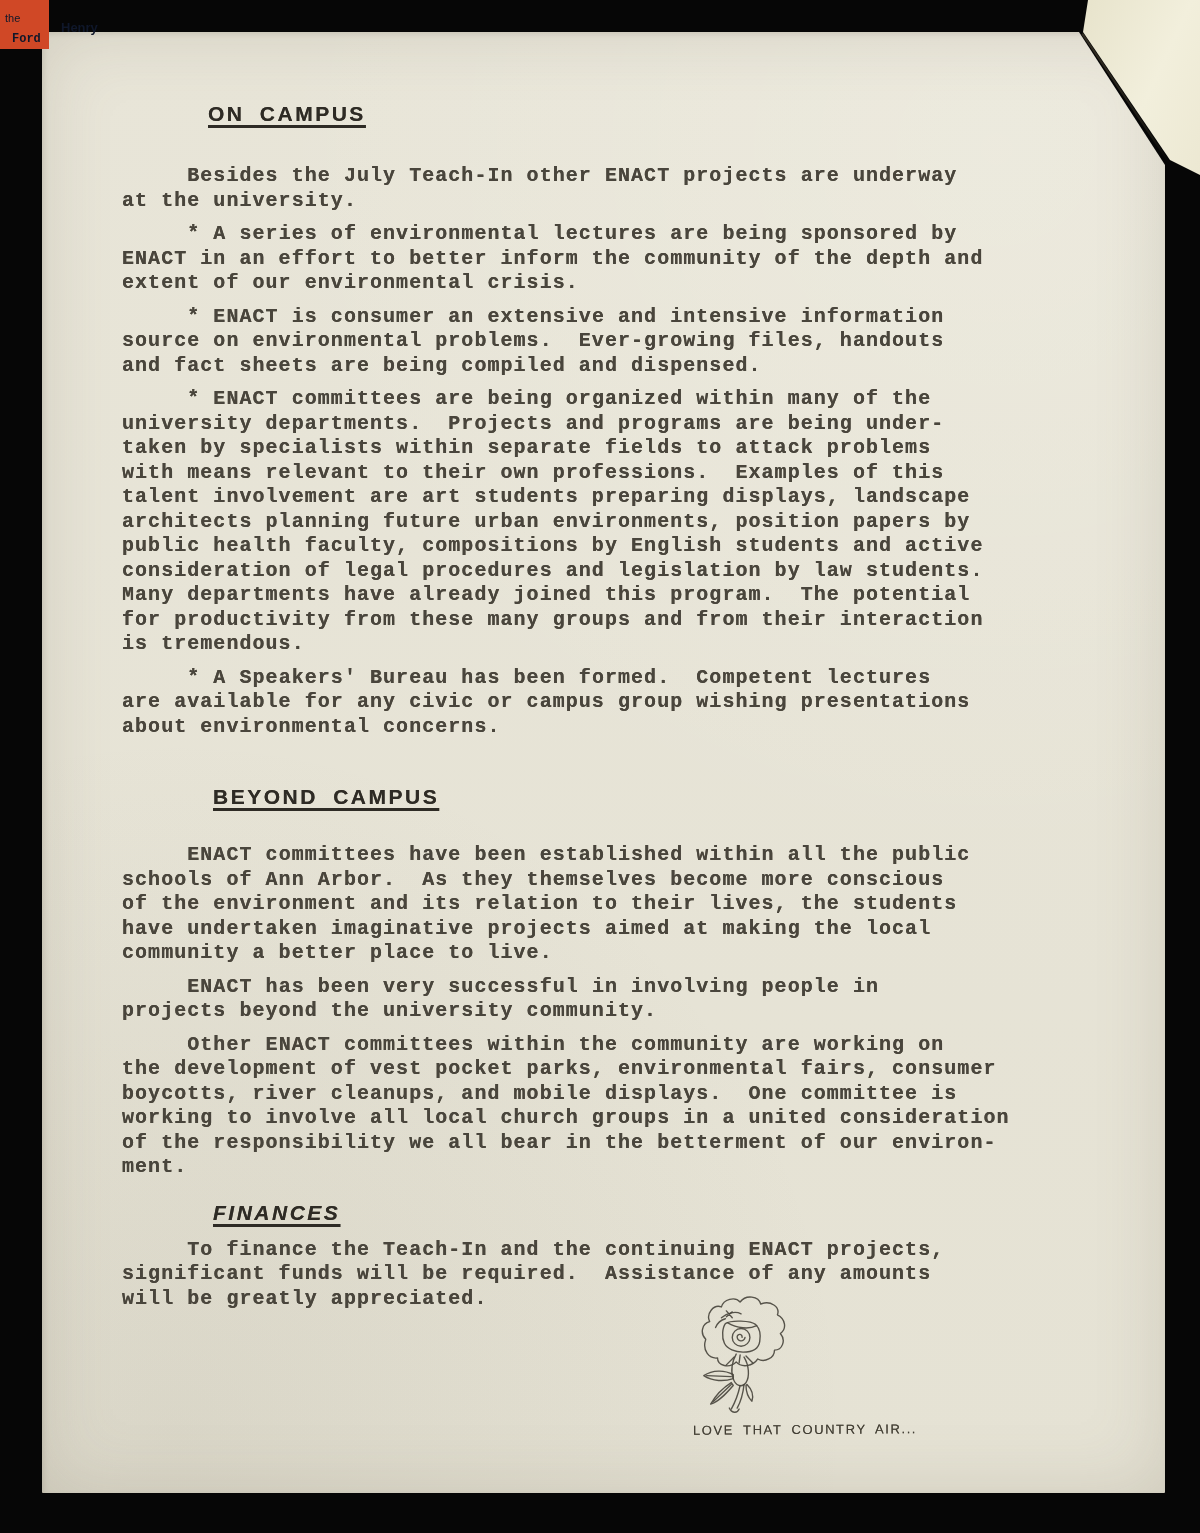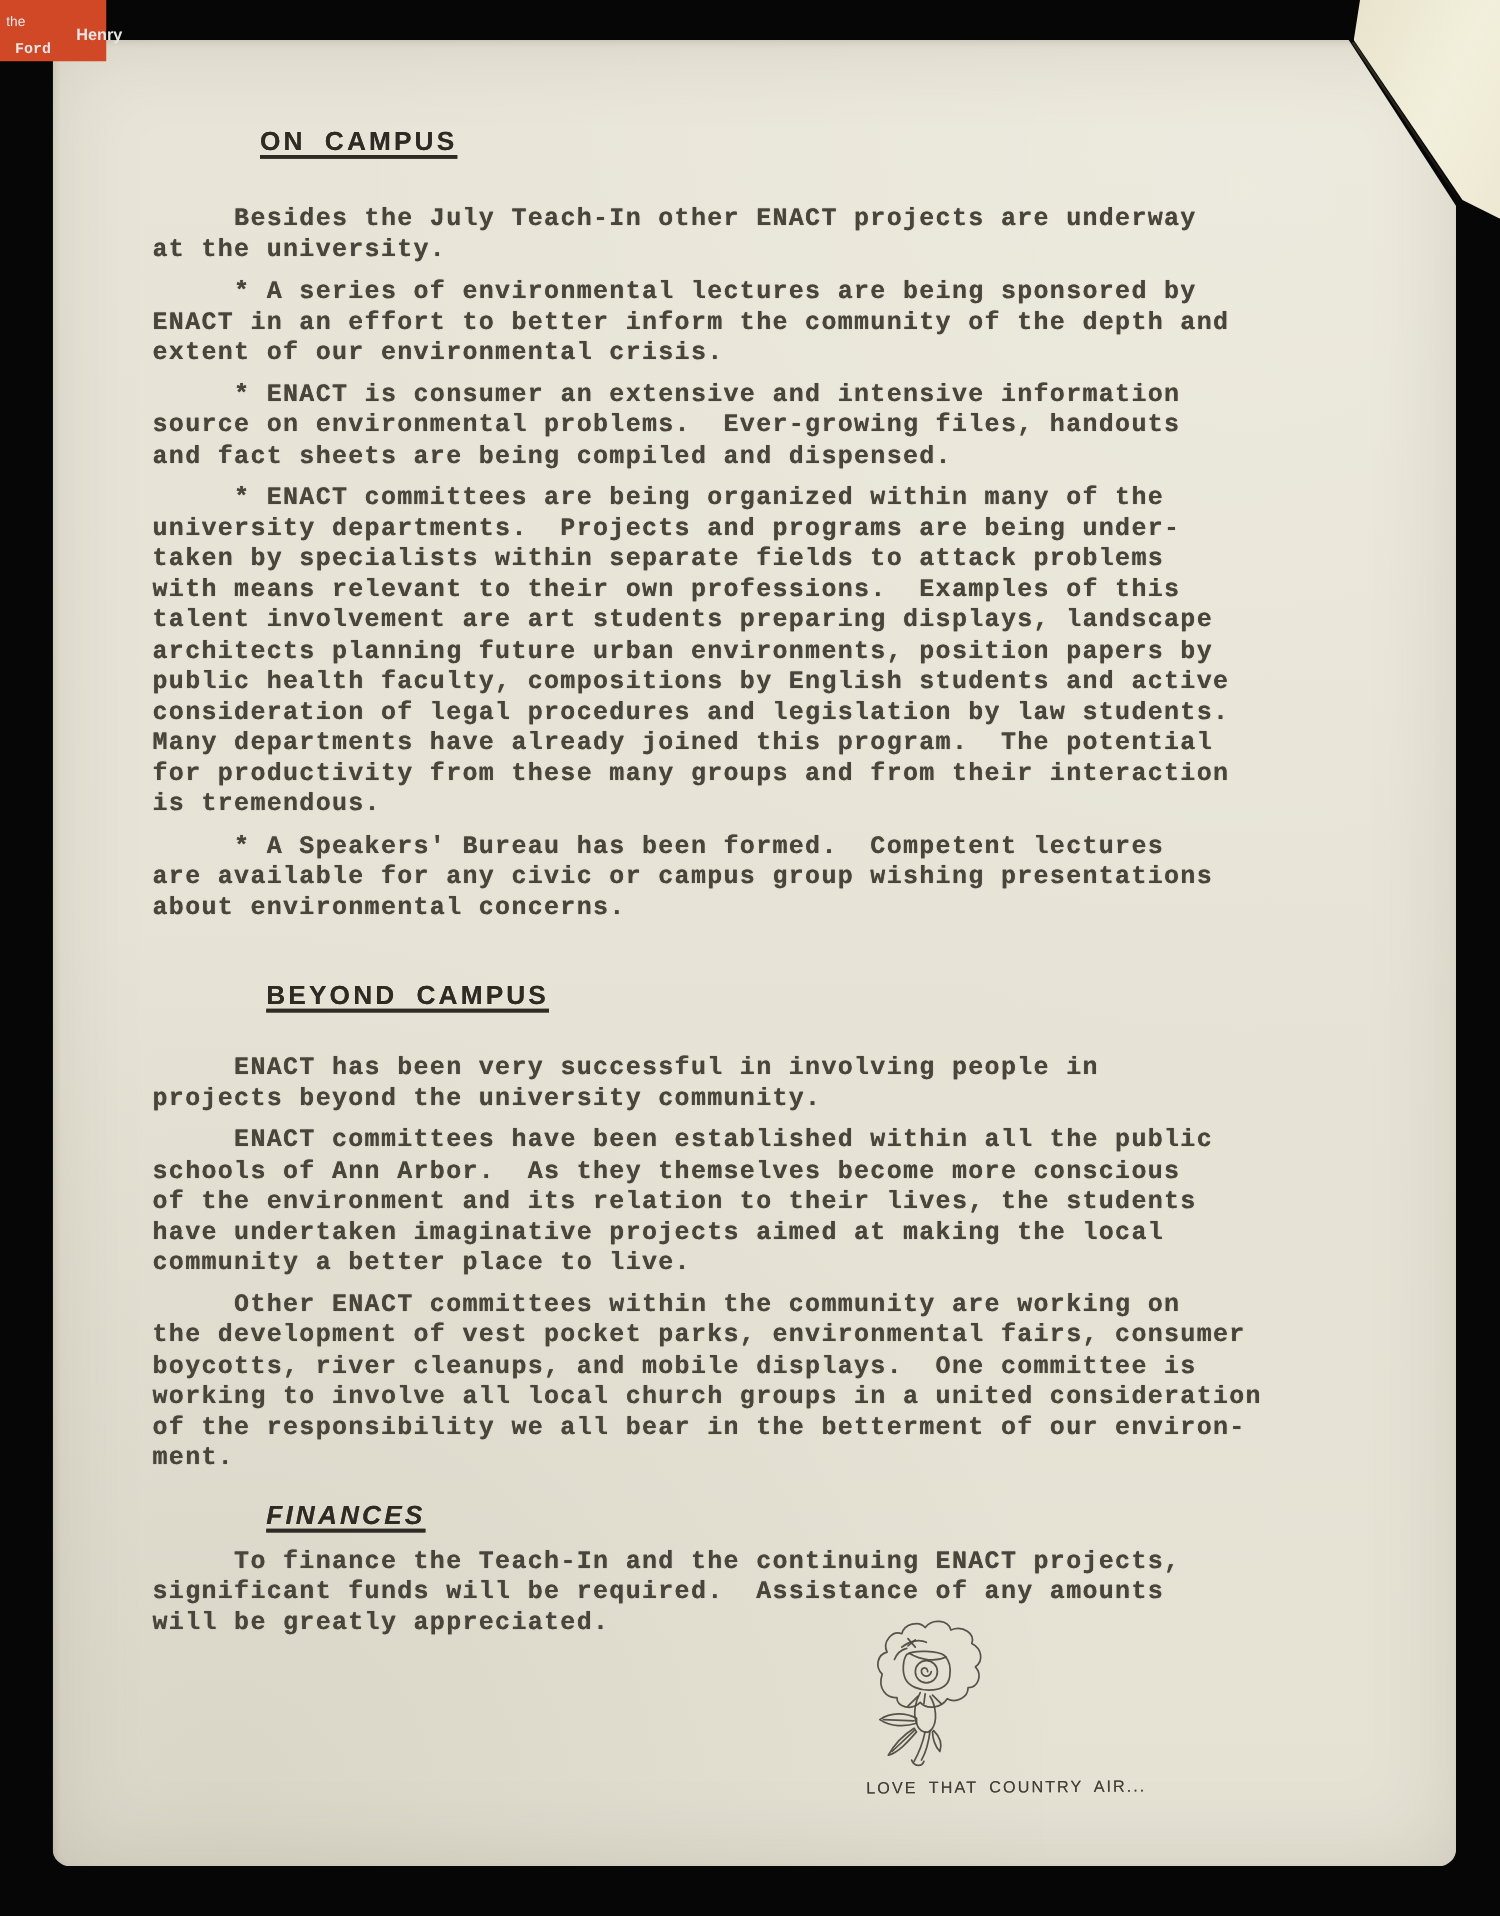--- a/index.html
+++ b/index.html
@@ -9,40 +9,40 @@
     font-family:"Liberation Sans", sans-serif;
   }
   
   .paper{
     position:absolute;left:42px;top:32px;width:1123px;height:1461px;
     background:
       radial-gradient(120% 90% at 85% 8%, rgba(255,255,246,.20), transparent 55%),
       radial-gradient(100% 80% at 12% 96%, rgba(115,108,88,.10), transparent 60%),
       linear-gradient(#e8e5d8, #e5e2d4);
     box-shadow: inset 0 0 70px rgba(118,110,88,.20), inset 2px 2px 5px rgba(80,74,58,.14);
-    border-radius:14px;
+    border-radius:1px;
     clip-path: polygon(0 0, 1037px 0, 1123px 133px, 1123px 1461px, 0 1461px);
     z-index:1;
   }
   
   .flap{
     position:absolute;left:1080px;top:0;width:120px;height:180px;z-index:3;
     background:linear-gradient(115deg,#e7e3cb 0%, #f2efdc 55%, #ece8d2 100%);
     clip-path: polygon(8px 0, 120px 0, 120px 175px, 90px 160px, 3px 32px);
     filter: drop-shadow(-2px 2px 2px rgba(0,0,0,.45));
   }
   .crease{
     position:absolute;left:1083px;top:33px;width:157px;height:2px;z-index:4;
     background:linear-gradient(90deg, rgba(60,54,40,.85), rgba(60,54,40,.35) 80%, transparent);
     transform:rotate(56deg);transform-origin:0 0;border-radius:2px;
   }
   
   .logo{
     position:absolute;left:0;top:0;width:49px;height:49px;z-index:5;
-    background:#d04826;color:#e5e5e5;padding-left:36px;
+    background:#d04826;color:#0f172a;
   }
   .logo span{position:absolute;line-height:1;white-space:nowrap;}
   .logo-the{left:5px;top:13px;font-size:11px;font-weight:normal;}
   .logo-henry{left:16px;top:21px;font-size:13px;font-weight:bold;margin-left:45px;}
   .logo-ford{left:12px;top:33px;font-size:12px;font-weight:bold;font-family:Liberation Mono, monospace;}
   
   .content{
     position:absolute;left:80px;top:70px;width:980px;
   }
   .typed{
@@ -106,27 +106,27 @@
 public health faculty, compositions by English students and active
 consideration of legal procedures and legislation by law students.
 Many departments have already joined this program.  The potential
 for productivity from these many groups and from their interaction
 is tremendous.</p>
     <p class="typed">     * A Speakers' Bureau has been formed.  Competent lectures
 are available for any civic or campus group wishing presentations
 about environmental concerns.</p>
 
     <h2 class="heading h-beyond">BEYOND CAMPUS</h2>
-    <p class="typed">     ENACT has been very successful in involving people in
-projects beyond the university community.</p>
     <p class="typed">     ENACT committees have been established within all the public
 schools of Ann Arbor.  As they themselves become more conscious
 of the environment and its relation to their lives, the students
 have undertaken imaginative projects aimed at making the local
 community a better place to live.</p>
+    <p class="typed">     ENACT has been very successful in involving people in
+projects beyond the university community.</p>
     <p class="typed">     Other ENACT committees within the community are working on
 the development of vest pocket parks, environmental fairs, consumer
 boycotts, river cleanups, and mobile displays.  One committee is
 working to involve all local church groups in a united consideration
 of the responsibility we all bear in the betterment of our environ-
 ment.</p>
 
     <h2 class="heading h-finances">FINANCES</h2>
     <p class="typed">     To finance the Teach-In and the continuing ENACT projects,
 significant funds will be required.  Assistance of any amounts

